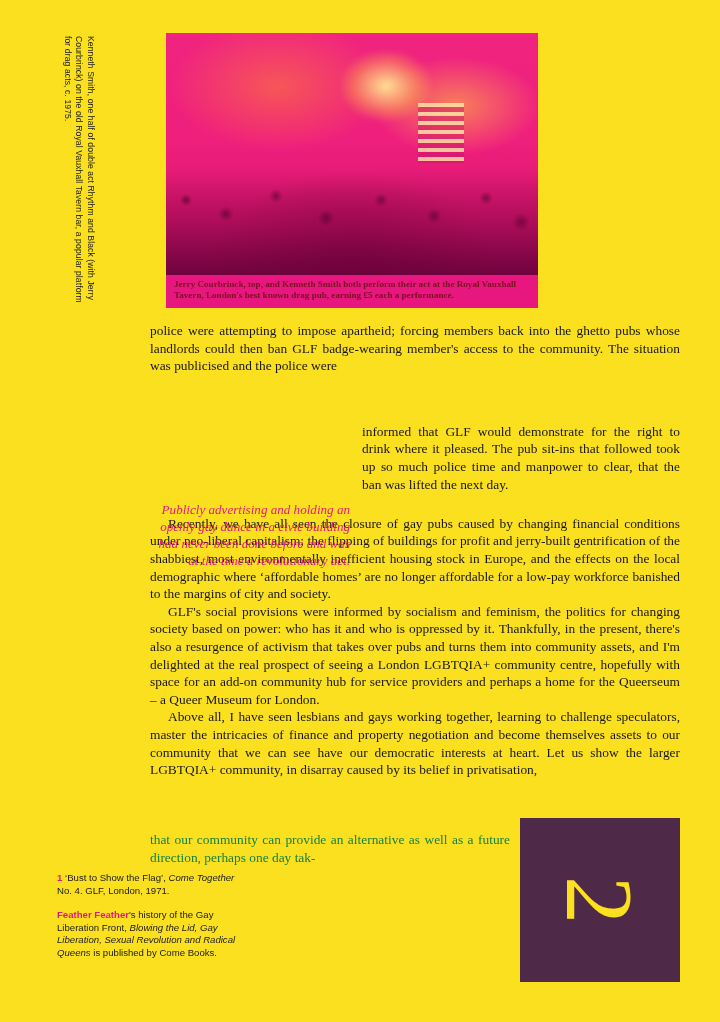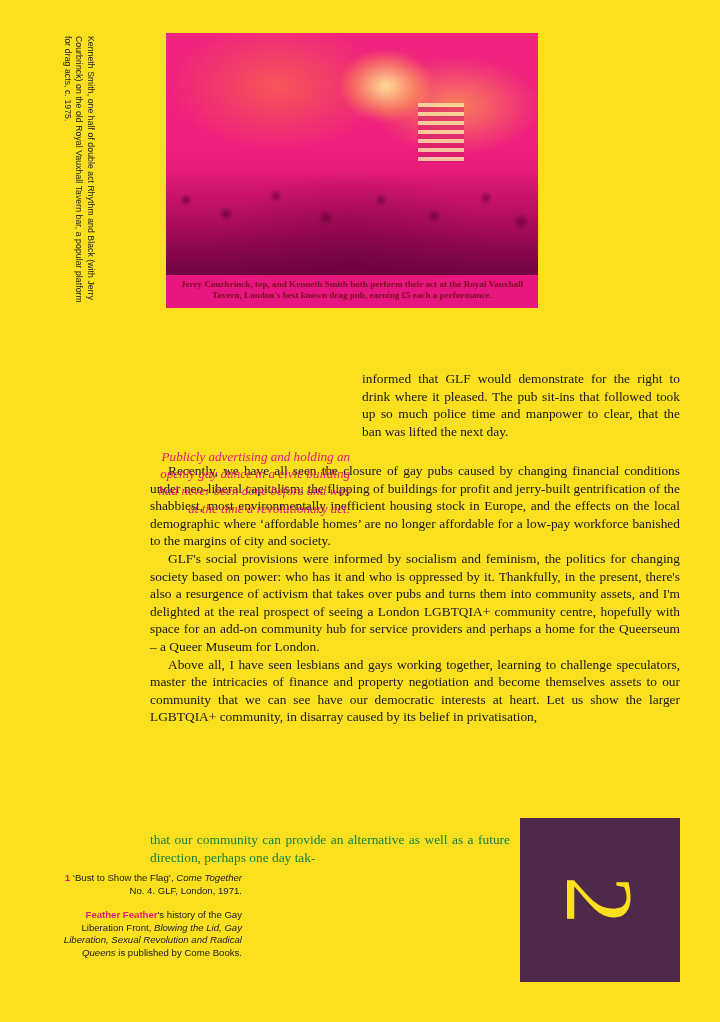--- a/index.html
+++ b/index.html
@@ -108,21 +108,21 @@
     left: 0;
     top: 246px;
     width: 372px;
     padding: 0 8px;
     box-sizing: border-box;
     font-family: "Liberation Serif", serif;
     font-weight: bold;
     font-size: 9.1px;
     line-height: 11.4px;
     color: #7b1020;
-    text-align: center;
+    text-align: left;
   }
 
   
   .body-col {
     position: absolute;
     left: 150px;
     top: 322px;
     width: 530px;
     font-size: 13.4px;
     line-height: 17.6px;
@@ -166,21 +166,20 @@
   
   .notes {
     position: absolute;
     left: 57px;
     top: 872px;
     width: 185px;
     font-family: "Liberation Sans", sans-serif;
     font-size: 9.6px;
     line-height: 12.6px;
     color: #1b1b1b;
-    text-align: right;
   }
   .notes .note-block { margin-bottom: 12px; }
   .notes .pink { color: #e8177f; font-weight: bold; }
   .notes em { font-style: italic; }
 
   
   .numpanel {
     position: absolute;
     left: 520px;
     top: 818px;
@@ -231,20 +230,21 @@
   <div class="photo-block">
     <div class="photo-inner">
       <div class="photo-glow"></div>
       <div class="photo-window"></div>
       <div class="photo-crowd"></div>
     </div>
     <div class="photo-caption">Jerry Courbrinck, top, and Kenneth Smith both perform their act at the Royal Vauxhall Tavern, London's best known drag pub, earning £5 each a performance.</div>
   </div>
 
   <div class="body-col">
+    <p>police were attempting to impose apartheid; forcing members back into the ghetto pubs whose landlords could then ban GLF badge-wearing member's access to the community. The situation was publicised and the police were</p>
 
     <div class="quote-row">
       <div class="pullquote">Publicly advertising and holding an openly gay dance in a civic building had never been done before and was at the time a revolutionary act.</div>
       <div class="right-col">informed that GLF would demonstrate for the right to drink where it pleased. The pub sit-ins that followed took up so much police time and manpower to clear, that the ban was lifted the next day.</div>
     </div>
 
     <p class="indent">Recently, we have all seen the closure of gay pubs caused by changing financial conditions under neo-liberal capitalism; the flipping of buildings for profit and jerry-built gentrification of the shabbiest, most environmentally inefficient housing stock in Europe, and the effects on the local demographic where ‘affordable homes’ are no longer affordable for a low-pay workforce banished to the margins of city and society.</p>
     <p class="indent">GLF's social provisions were informed by socialism and feminism, the politics for changing society based on power: who has it and who is oppressed by it. Thankfully, in the present, there's also a resurgence of activism that takes over pubs and turns them into community assets, and I'm delighted at the real prospect of seeing a London LGBTQIA+ community centre, hopefully with space for an add-on community hub for service providers and perhaps a home for the Queerseum – a Queer Museum for London.</p>
     <p class="indent">Above all, I have seen lesbians and gays working together, learning to challenge speculators, master the intricacies of finance and property negotiation and become themselves assets to our community that we can see have our democratic interests at heart. Let us show the larger LGBTQIA+ community, in disarray caused by its belief in privatisation,</p>
   </div>

